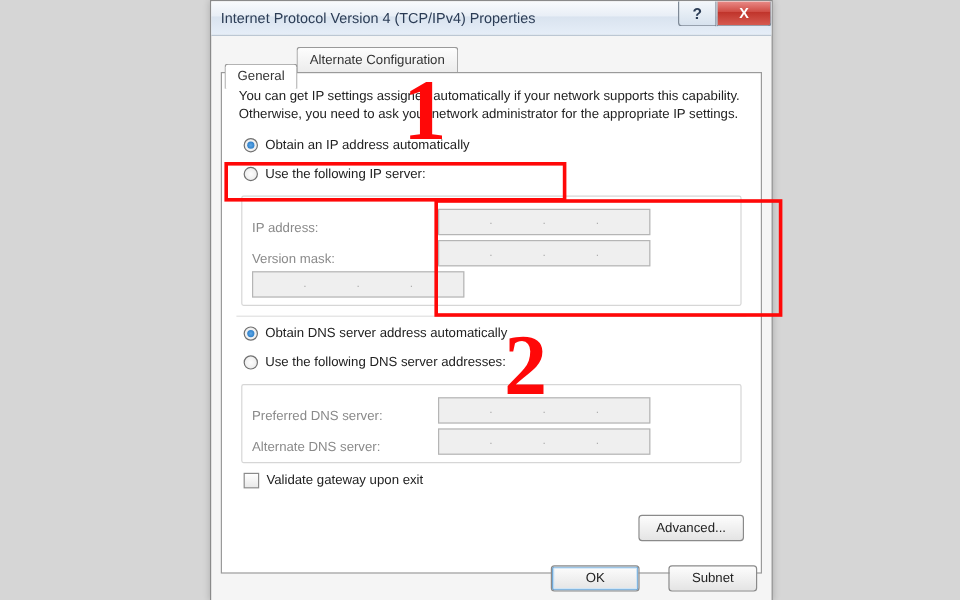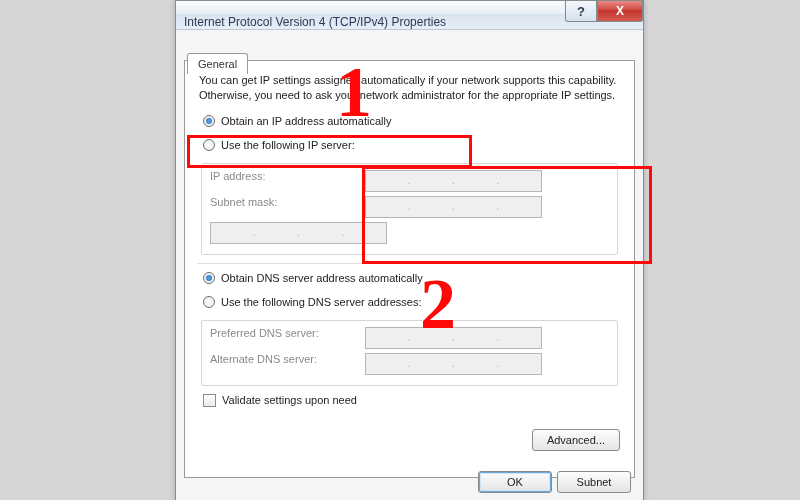--- a/index.html
+++ b/index.html
@@ -1,43 +1,43 @@
 <!DOCTYPE html>
 <html><head>
 <meta charset="utf-8">
 <style>
 html,body{margin:0;padding:0;width:800px;height:500px;background:#d6d6d6;font-family:"Segoe UI",Tahoma,sans-serif;font-size:11px;color:#222}
 .backdrop{width:800px;height:500px;position:relative}
 .dialog{position:absolute;left:175px;top:0;width:467px;height:500px;background:#f5f5f5;border:1px solid #8a8a8a;box-shadow:0 0 6px rgba(0,0,0,.2);overflow:hidden}
-.titlebar{height:28px;background:linear-gradient(#f9fbfd,#e8eef6 45%,#d9e3ef 46%,#e6eef8);border-bottom:1px solid #bcc7d3;display:flex;align-items:flex-end;padding-left:8px;position:relative}
+.titlebar{height:28px;background:linear-gradient(#f9fbfd,#e8eef6 45%,#d9e3ef 46%,#e6eef8);border-bottom:1px solid #bcc7d3;display:flex;align-items:center;padding-left:8px;position:relative}
 .titlebar .title{color:#2b3c55;font-size:12px}
 .winbtns{position:absolute;right:0;top:0;display:flex}
 .winbtn{height:20px;border:1px solid #7f8a97;border-top:none;display:flex;align-items:center;justify-content:center;font-family:Arial,sans-serif}
 .help{width:30px;background:linear-gradient(#f3f7fb,#d7e2ee);border-radius:0 0 0 3px;color:#2b3c55;font-size:13px;font-weight:bold}
 .close{width:44px;background:linear-gradient(#e98b88,#cf4b43 45%,#c0342b 46%,#d65a50);color:#fff;border-radius:0 0 3px 0;font-size:12px;font-weight:bold}
 .tabs{display:flex;margin:9px 8px 0 8px;padding-left:3px}
 .tab{padding:4px 10px 3px;border:1px solid #9a9a9a;border-bottom:none;background:linear-gradient(#fdfdfd,#ececec);margin-right:-1px;border-radius:3px 3px 0 0;font-size:11px;color:#333;position:relative}
 .tab.active{background:#fff;z-index:2;top:14px;padding-bottom:4px}
 .panel{margin:0 8px 0 8px;border:1px solid #9a9a9a;background:#fff;height:418px;padding:12px 14px 10px 14px;box-sizing:border-box;position:relative}
 .intro{line-height:1.35;font-size:11px;color:#222;margin-bottom:12px}
 .group{margin:0 0 8px 0}
 .radio-row{display:flex;align-items:flex-start;height:20px;margin:2px 0 4px 4px}
 .radio{appearance:none;width:12px;height:12px;border:1px solid #707070;border-radius:50%;margin:0 6px 0 0;background:radial-gradient(#fefefe,#e7e7e7);position:relative}
 .radio:checked::after{content:"";position:absolute;left:2px;top:2px;width:6px;height:6px;border-radius:50%;background:radial-gradient(#5fa8e6,#1b6fbf)}
 .fields{border:1px solid #d6d6d6;border-radius:2px;padding:6px 8px 6px 8px;margin:0 2px 4px 2px}
-.field-row{display:flex;align-items:flex-start;height:26px}
+.field-row{display:flex;align-items:flex-end;height:26px}
 .field-row label{width:155px;color:#8a8a8a}
 .ipbox{width:175px;height:20px;border:1px solid #b5b5b5;background:#efefef;display:flex;align-items:center;justify-content:space-evenly;color:#a7a7a7;font-size:10px;letter-spacing:0}
 .ipbox span{opacity:.9}
 .sep{border:none;border-top:1px solid #e0e0e0;margin:6px -2px 8px -2px}
 .chkrow{display:flex;align-items:center;margin-top:6px;margin-left:4px}
 .chk{appearance:none;width:13px;height:13px;border:1px solid #8b8b8b;background:linear-gradient(#fff,#e9e9e9);margin:0 6px 0 0}
 .adv{position:absolute;right:14px;bottom:26px}
 .btn{height:22px;border:1px solid #8a8a8a;border-radius:3px;background:linear-gradient(#fdfdfd,#e4e4e4);padding:0 14px;font-size:11px;color:#222}
-.footer{position:absolute;right:12px;bottom:8px;display:flex;gap:5px}
+.footer{position:absolute;right:12px;bottom:8px;display:flex;gap:24px}
 .btn.primary{box-shadow:0 0 0 1px #6fa8d8 inset,0 0 0 2px #cfe5f6 inset}
 
 .redbox{position:absolute;border:3px solid #ff0808;pointer-events:none}
 .bignum{position:absolute;color:#ff0808;font-weight:700;font-family:"Times New Roman",serif;pointer-events:none}
 </style>
 </head>
 <body>
 <div class="backdrop">
 
 <div class="dialog">
@@ -45,20 +45,21 @@
   <div class="titlebar">
     <span class="title">Internet Protocol Version 4 (TCP/IPv4) Properties</span>
     <div class="winbtns">
       <div class="winbtn help">?</div>
       <div class="winbtn close">X</div>
     </div>
   </div>
 
   <div class="tabs">
     <div class="tab active">General</div>
+    <div class="tab">Alternate Configuration</div>
   </div>
 
   <div class="panel">
     <div class="intro">You can get IP settings assigned automatically if your network supports this capability. Otherwise, you need to ask your network administrator for the appropriate IP settings.</div>
 
     <div class="group">
       <div class="radio-row">
         <input type="radio" class="radio" checked="" style="">
         <span>Obtain an IP address automatically</span>
       </div>
@@ -69,21 +70,21 @@
       <div class="fields">
         <div class="field-row">
           <label>IP address:</label>
           <div class="ipbox">
                 <span>.</span>
                 <span>.</span>
                 <span>.</span>
               </div>
         </div>
         <div class="field-row">
-          <label>Subnet mask:</label>
+          <label>Version mask:</label>
           <div class="ipbox">
                 <span>.</span>
                 <span>.</span>
                 <span>.</span>
               </div>
         </div>
         <div class="field-row">
           <div class="ipbox">
                 <span>.</span>
                 <span>.</span>
@@ -119,21 +120,21 @@
                 <span>.</span>
                 <span>.</span>
                 <span>.</span>
               </div>
         </div>
       </div>
     </div>
 
     <div class="chkrow">
       <input type="checkbox" class="chk" style="">
-      <span>Validate settings upon need</span>
+      <span>Validate gateway upon exit</span>
     </div>
 
     <div class="adv">
       <button class="btn">Advanced...</button>
     </div>
   </div>
 
   <div class="footer">
     <button class="btn primary" style="width:74px">OK</button>
     <button class="btn" style="width:74px">Subnet</button>

